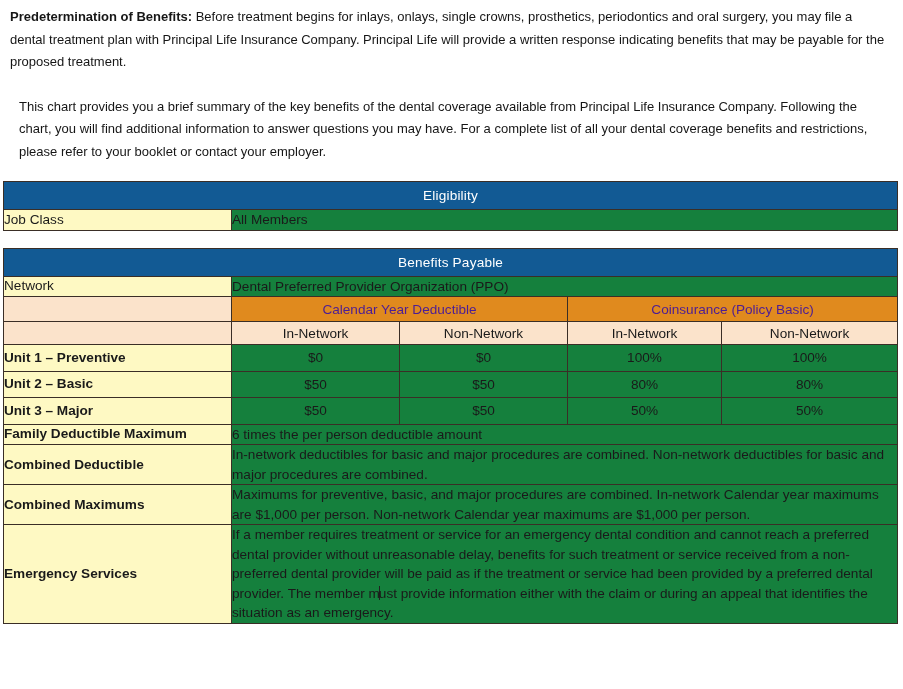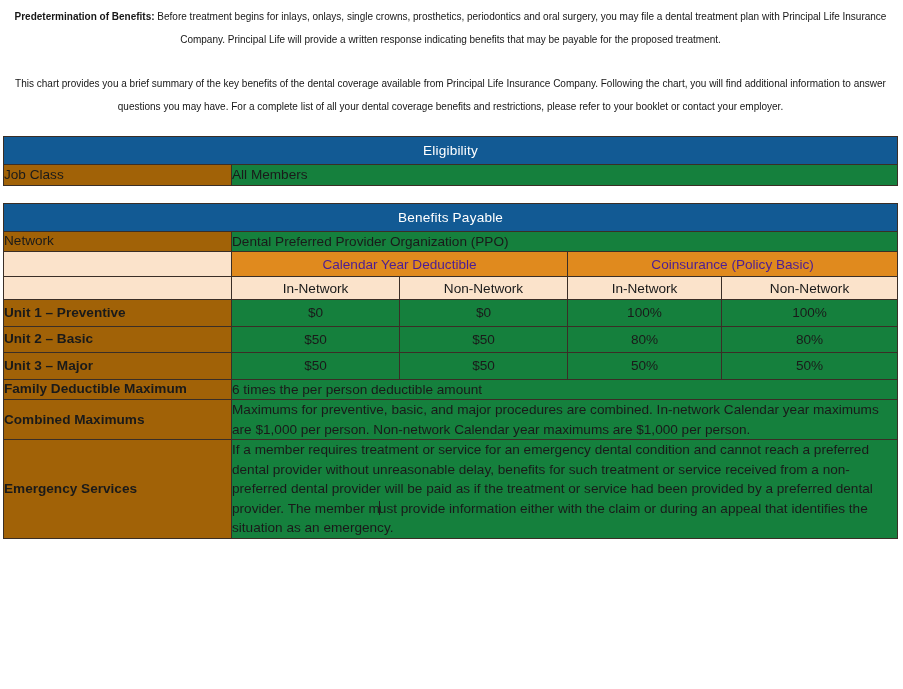--- a/index.html
+++ b/index.html
@@ -18,28 +18,28 @@
     position: relative;
     width: 903px;
     height: 689px;
   }
 
   
   .intro {
     padding: 6px 12px 0 10px;
   }
   .para {
-    font-size: 10px;
+    font-size: 13px;
     line-height: 22.5px;
     color: #161616;
     margin: 0;
-    text-align: center;
   }
   .para + .para {
     margin-top: 22px;
+    margin-left: 9px;
   }
   .para b, .bold-lead {
     font-weight: bold;
   }
 
   
   .tbl {
     border-collapse: collapse;
     table-layout: fixed;
     width: 894px;
@@ -58,21 +58,21 @@
     background: #125A94;
     color: #ffffff;
     font-weight: bold;
     font-size: 15px;
     text-align: center;
     height: 27px;
     letter-spacing: 0.2px;
   }
 
   .label-cell {
-    background: #a16207;
+    background: #fef9c3;
     padding: 4px 0 4px 8px;
     font-size: 13.8px;
     line-height: 18px;
   }
   .label-cell.bold {
     font-weight: bold;
   }
   .value-cell {
     background: #15803d;
     padding: 4px 6px 5px 6px;
@@ -214,20 +214,24 @@
           <td class="value-cell center">$50</td>
           <td class="value-cell center">50%</td>
           <td class="value-cell center">50%</td>
         </tr>
 
         <tr>
           <td class="label-cell bold">Family Deductible Maximum</td>
           <td class="value-cell" colspan="4">6 times the per person deductible amount</td>
         </tr>
 
+        <tr>
+          <td class="label-cell bold">Combined Deductible</td>
+          <td class="value-cell" colspan="4">In-network deductibles for basic and major procedures are combined. Non-network deductibles for basic and major procedures are combined.</td>
+        </tr>
 
         <tr>
           <td class="label-cell bold">Combined Maximums</td>
           <td class="value-cell" colspan="4">Maximums for preventive, basic, and major procedures are combined. In-network Calendar year maximums are $1,000 per person. Non-network Calendar year maximums are $1,000 per person.</td>
         </tr>
 
         <tr>
           <td class="label-cell bold">Emergency Services</td>
           <td class="value-cell" colspan="4"><span>If a member requires treatment or service for an emergency dental condition and cannot reach a preferred dental provider without unreasonable delay, benefits for such treatment or service received from a non-preferred dental provider will be paid as if the treatment or service had been provided by a preferred dental provider.  The member m</span><span class="caret"></span><span>ust provide information either with the claim or during an appeal that identifies the situation as an emergency.</span></td>
         </tr>

